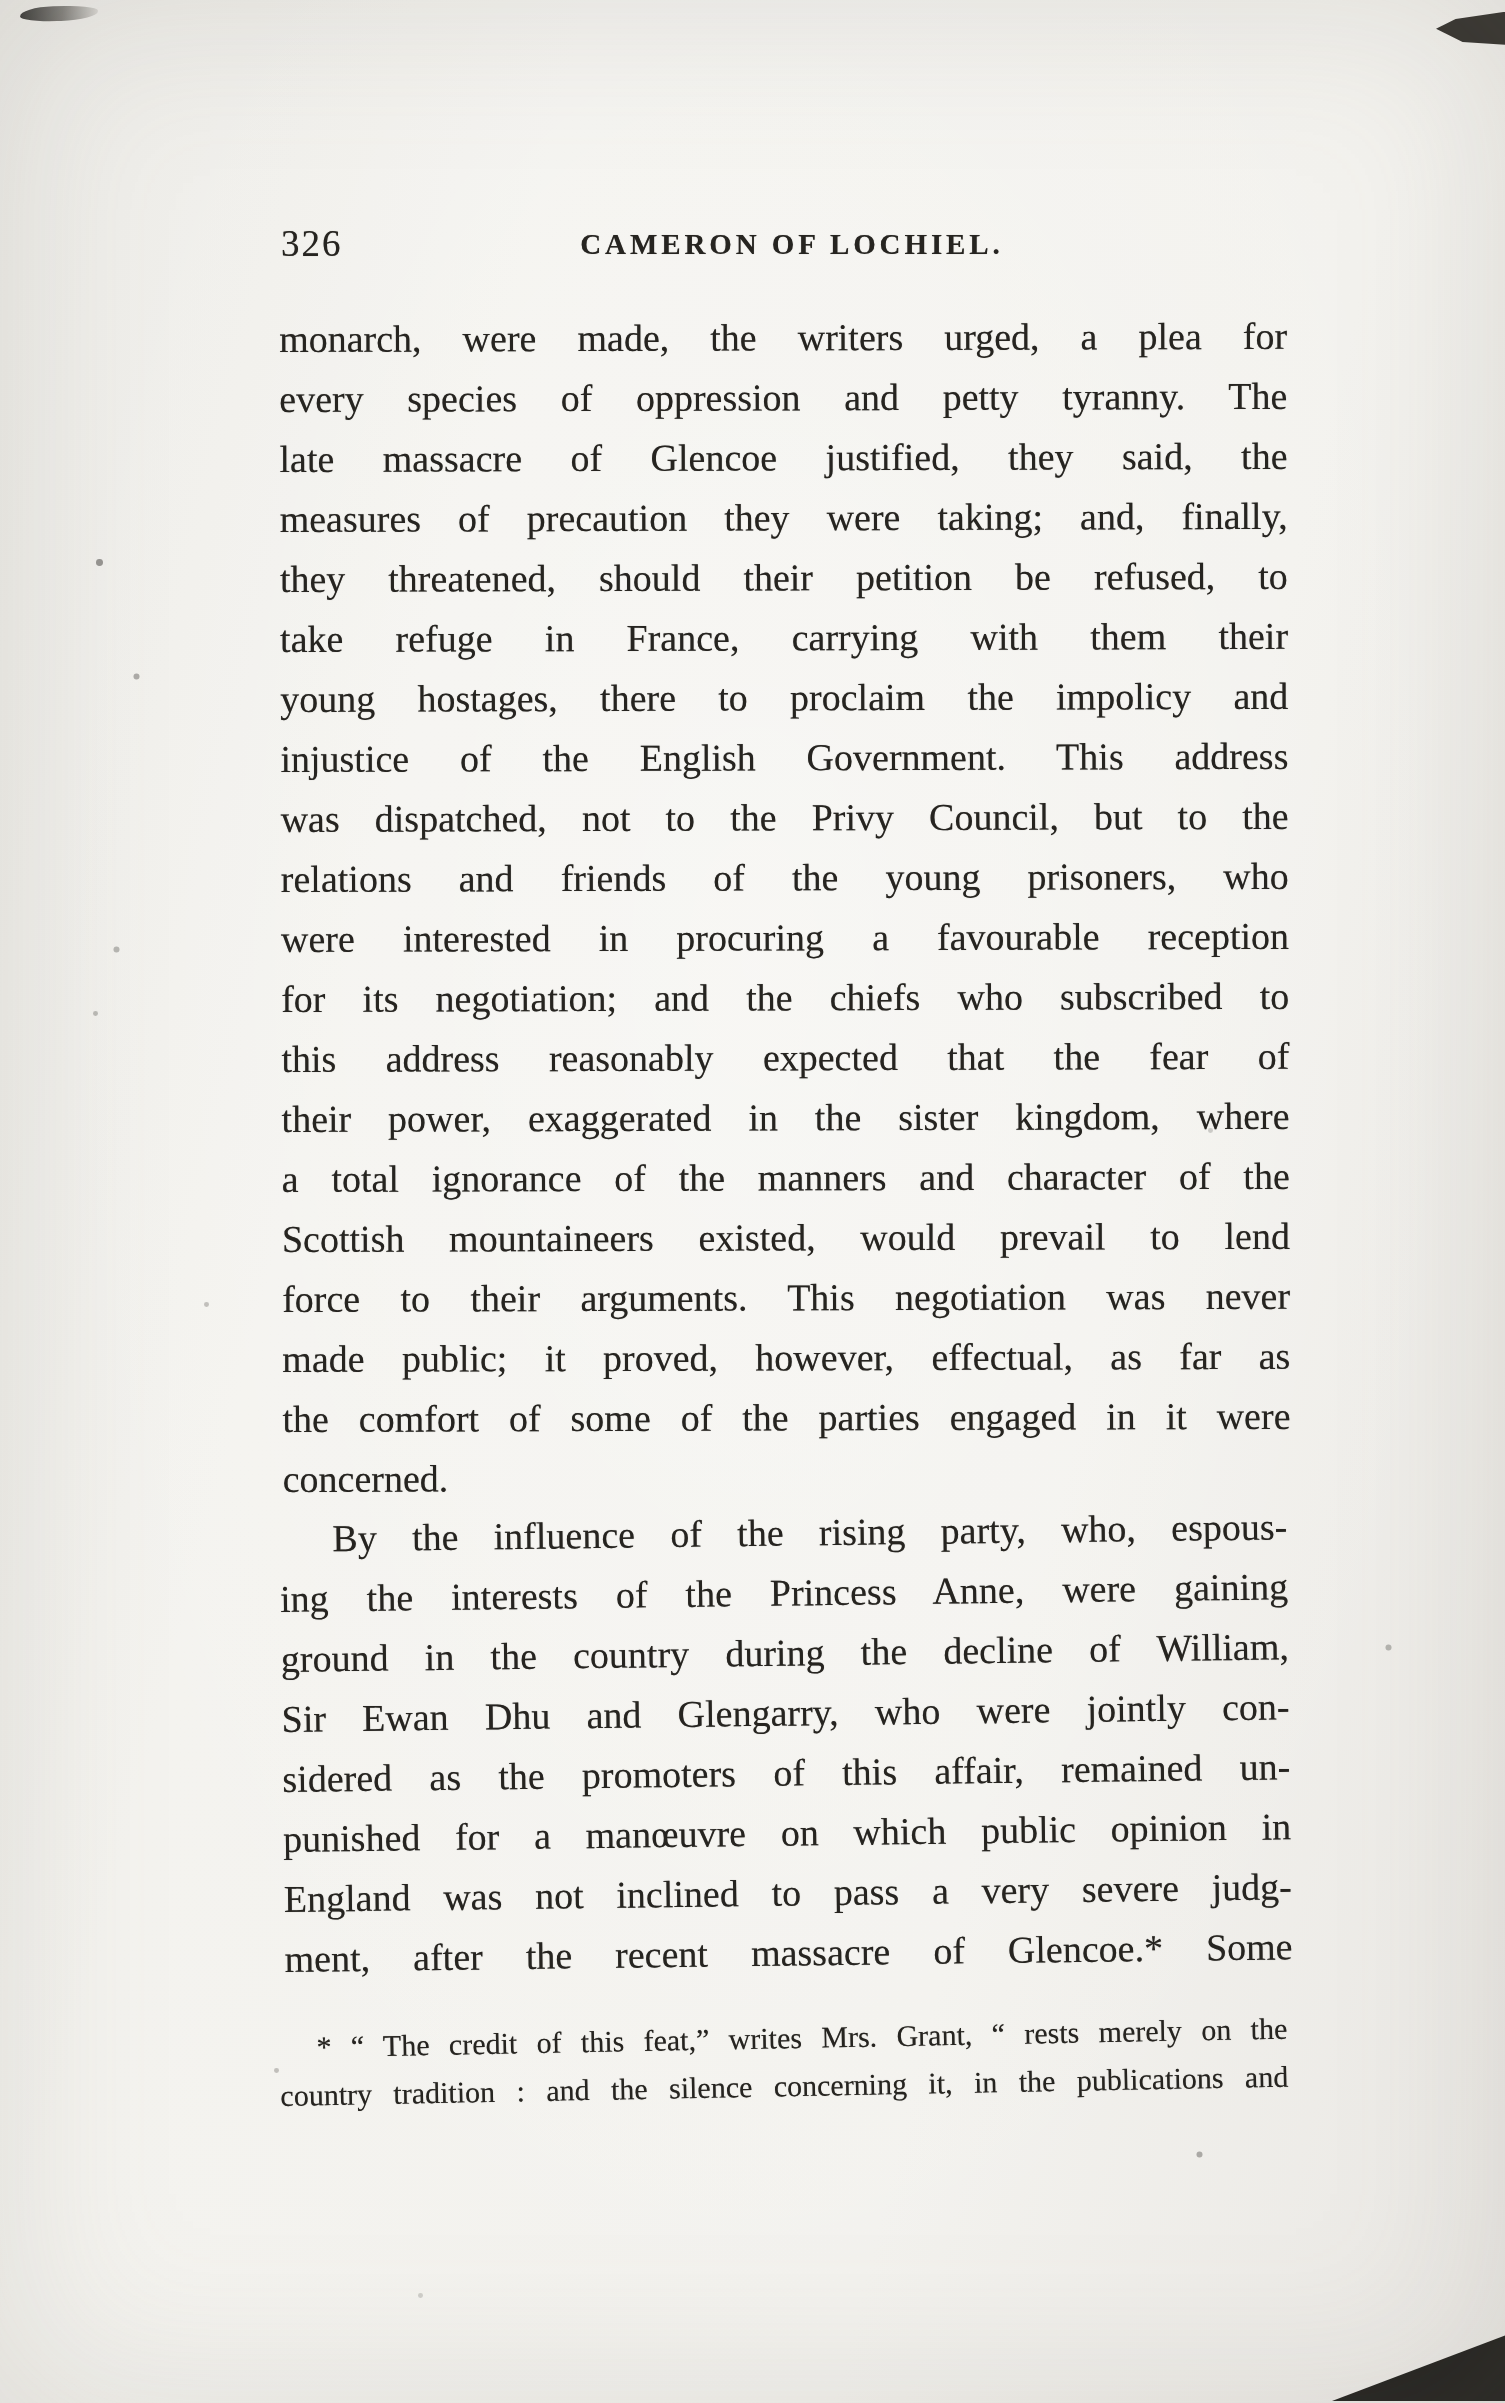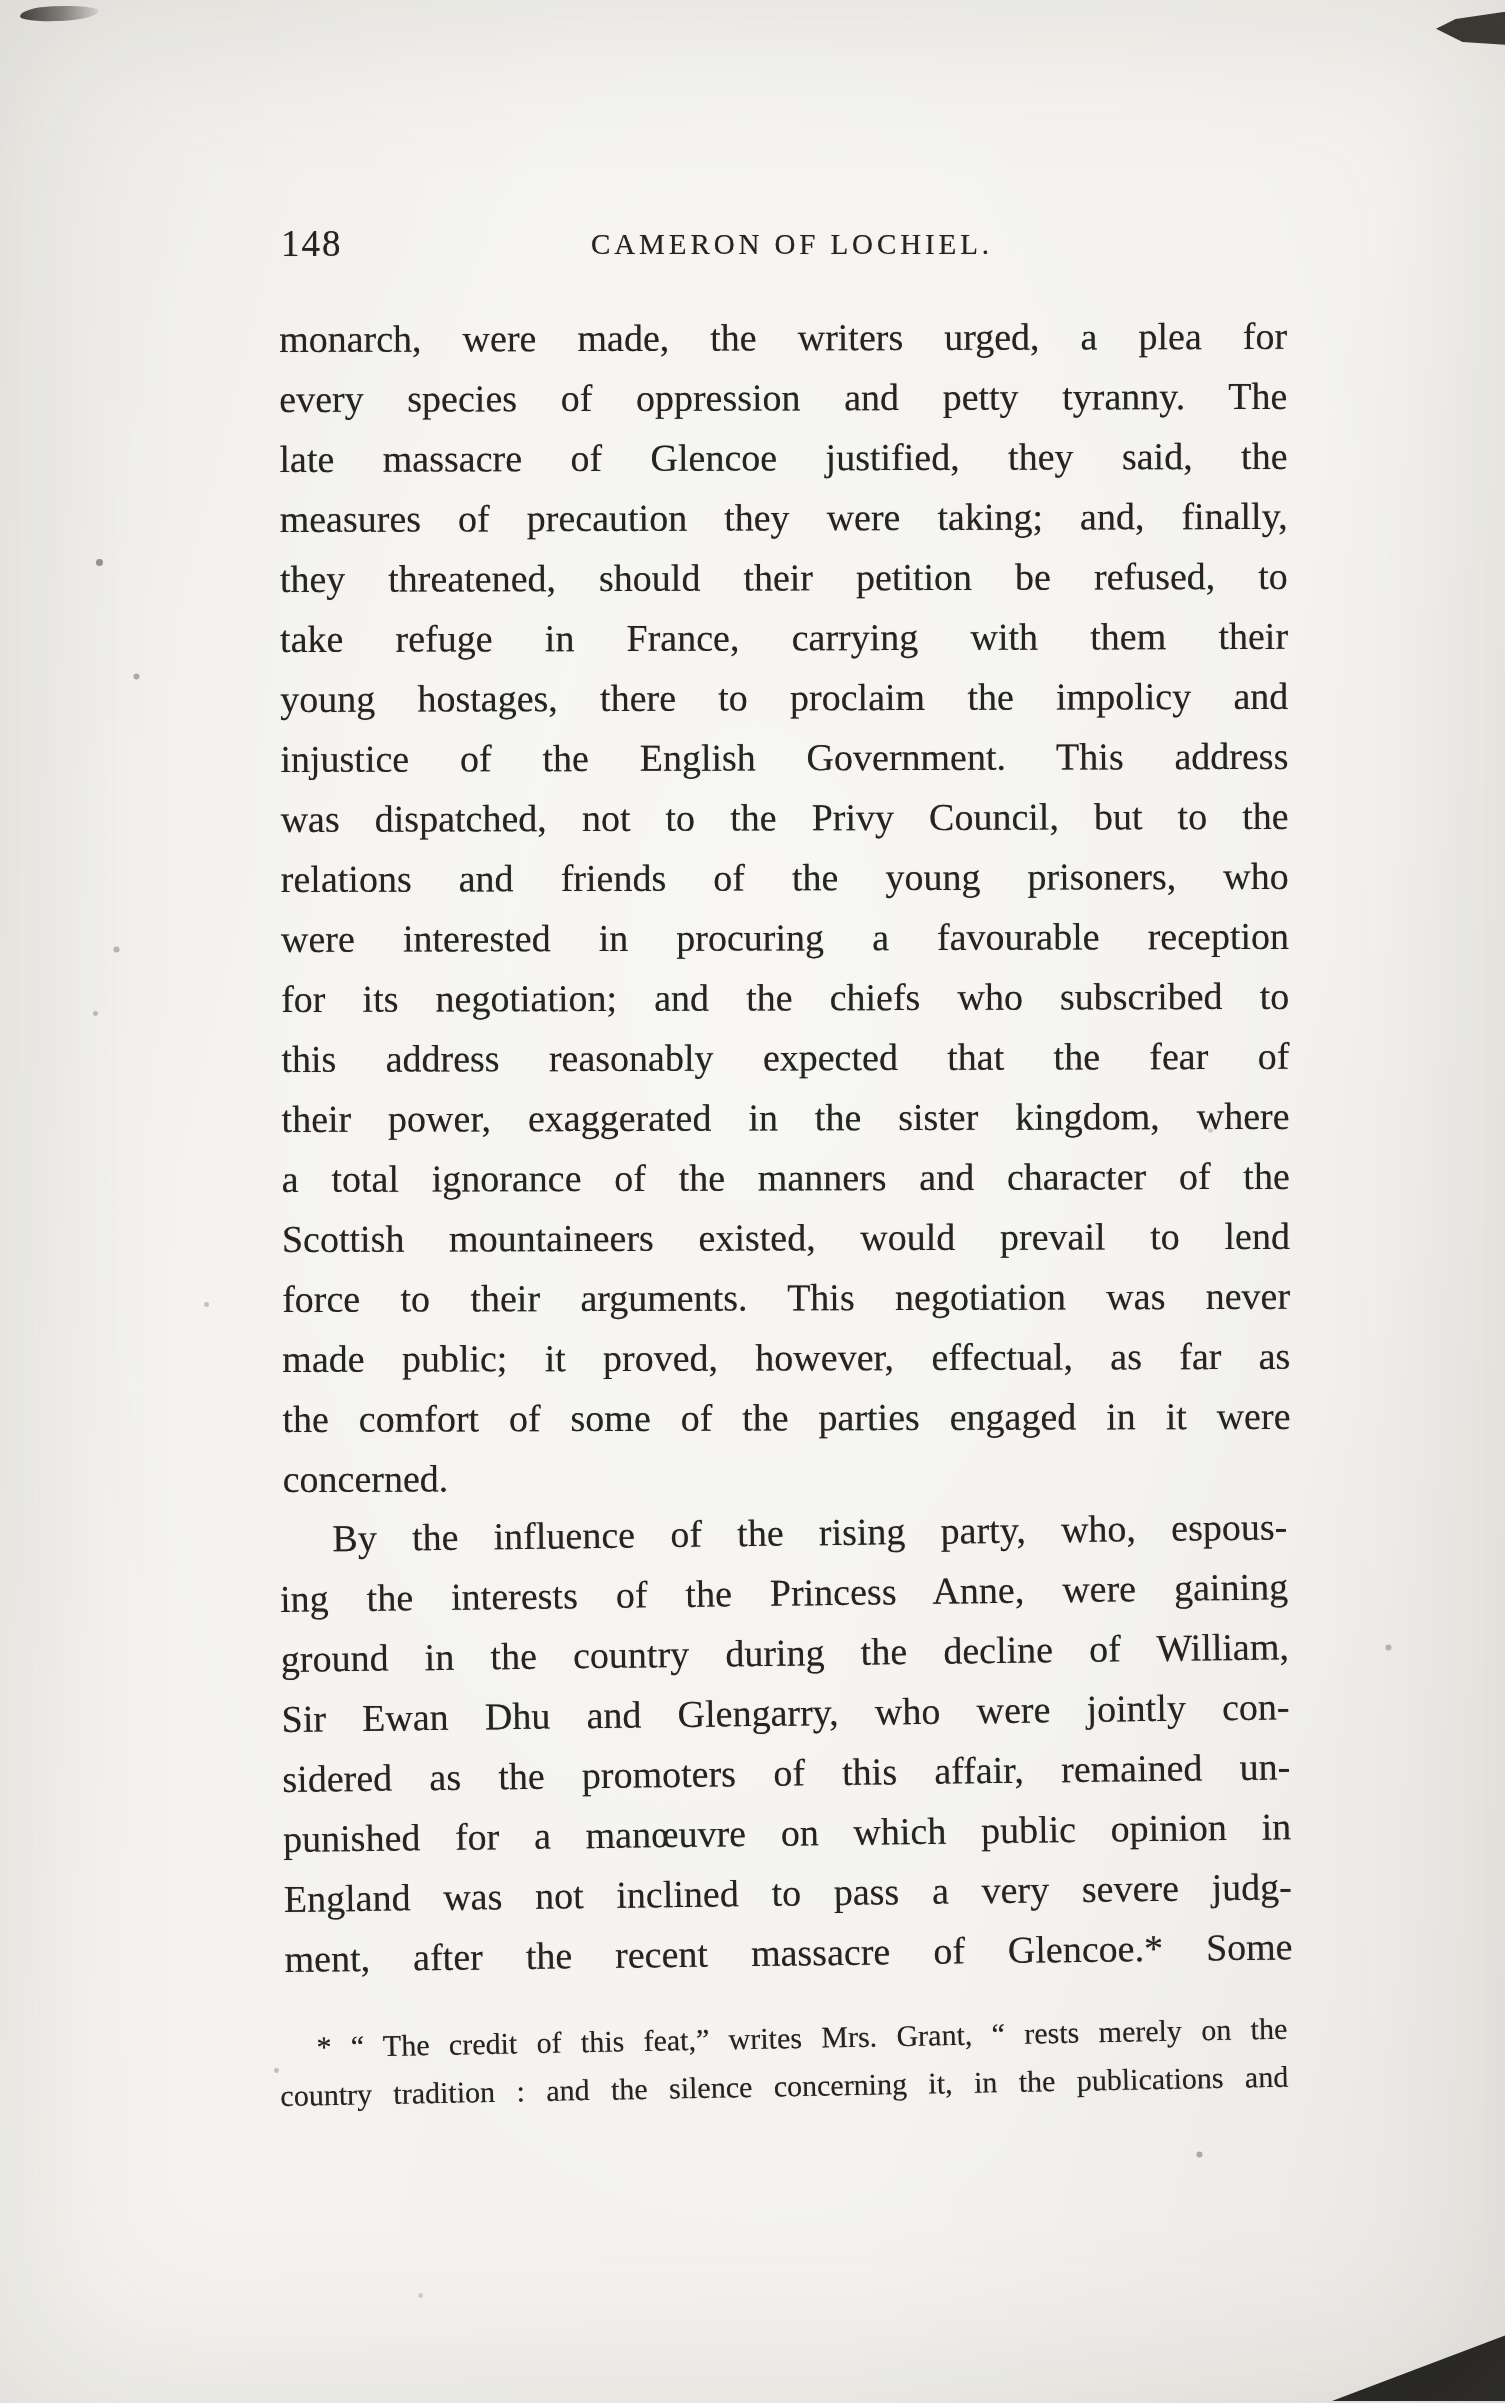--- a/index.html
+++ b/index.html
@@ -45,21 +45,21 @@
     font-size: 37px;
     letter-spacing: 2px;
   }
   .running-header {
     position: absolute;
     left: 18px;
     right: 0;
     top: 5.9px;
     text-align: center;
     font-size: 29px;
-    font-weight: normal;
+    font-weight: bold;
     letter-spacing: 3.9px;
   }
   .para {
     font-size: 38px;
     line-height: 60px;
   }
   .para .line,
   .footnote .line {
     text-align: justify;
     text-align-last: justify;
@@ -143,21 +143,21 @@
 
 <div class="page">
 
   <div class="mark-top-left"></div>
   <div class="mark-top-right"></div>
   <div class="specks"></div>
 
   <div class="text-block">
 
     <div class="header-row">
-      <span class="page-number">148</span>
+      <span class="page-number">326</span>
       <span class="running-header">CAMERON OF LOCHIEL.</span>
     </div>
 
     <div class="para para1">
         <div class="line">monarch, were made, the writers urged, a plea for</div>
         <div class="line">every species of oppression and petty tyranny. The</div>
         <div class="line">late massacre of Glencoe justified, they said, the</div>
         <div class="line">measures of precaution they were taking; and, finally,</div>
         <div class="line">they threatened, should their petition be refused, to</div>
         <div class="line">take refuge in France, carrying with them their</div>

